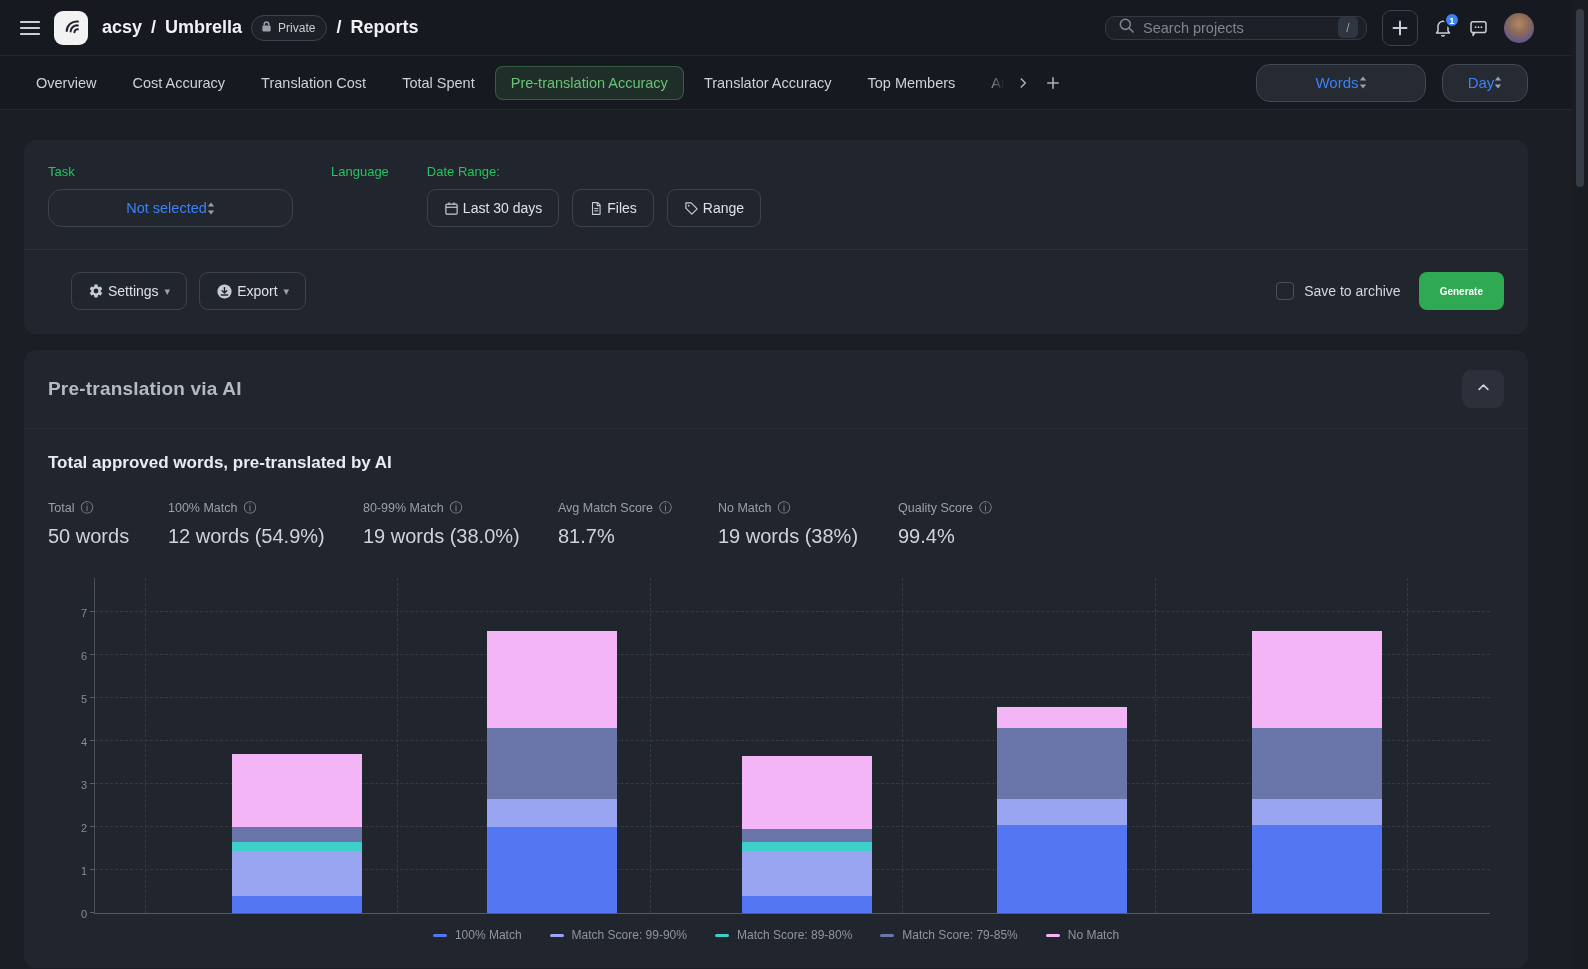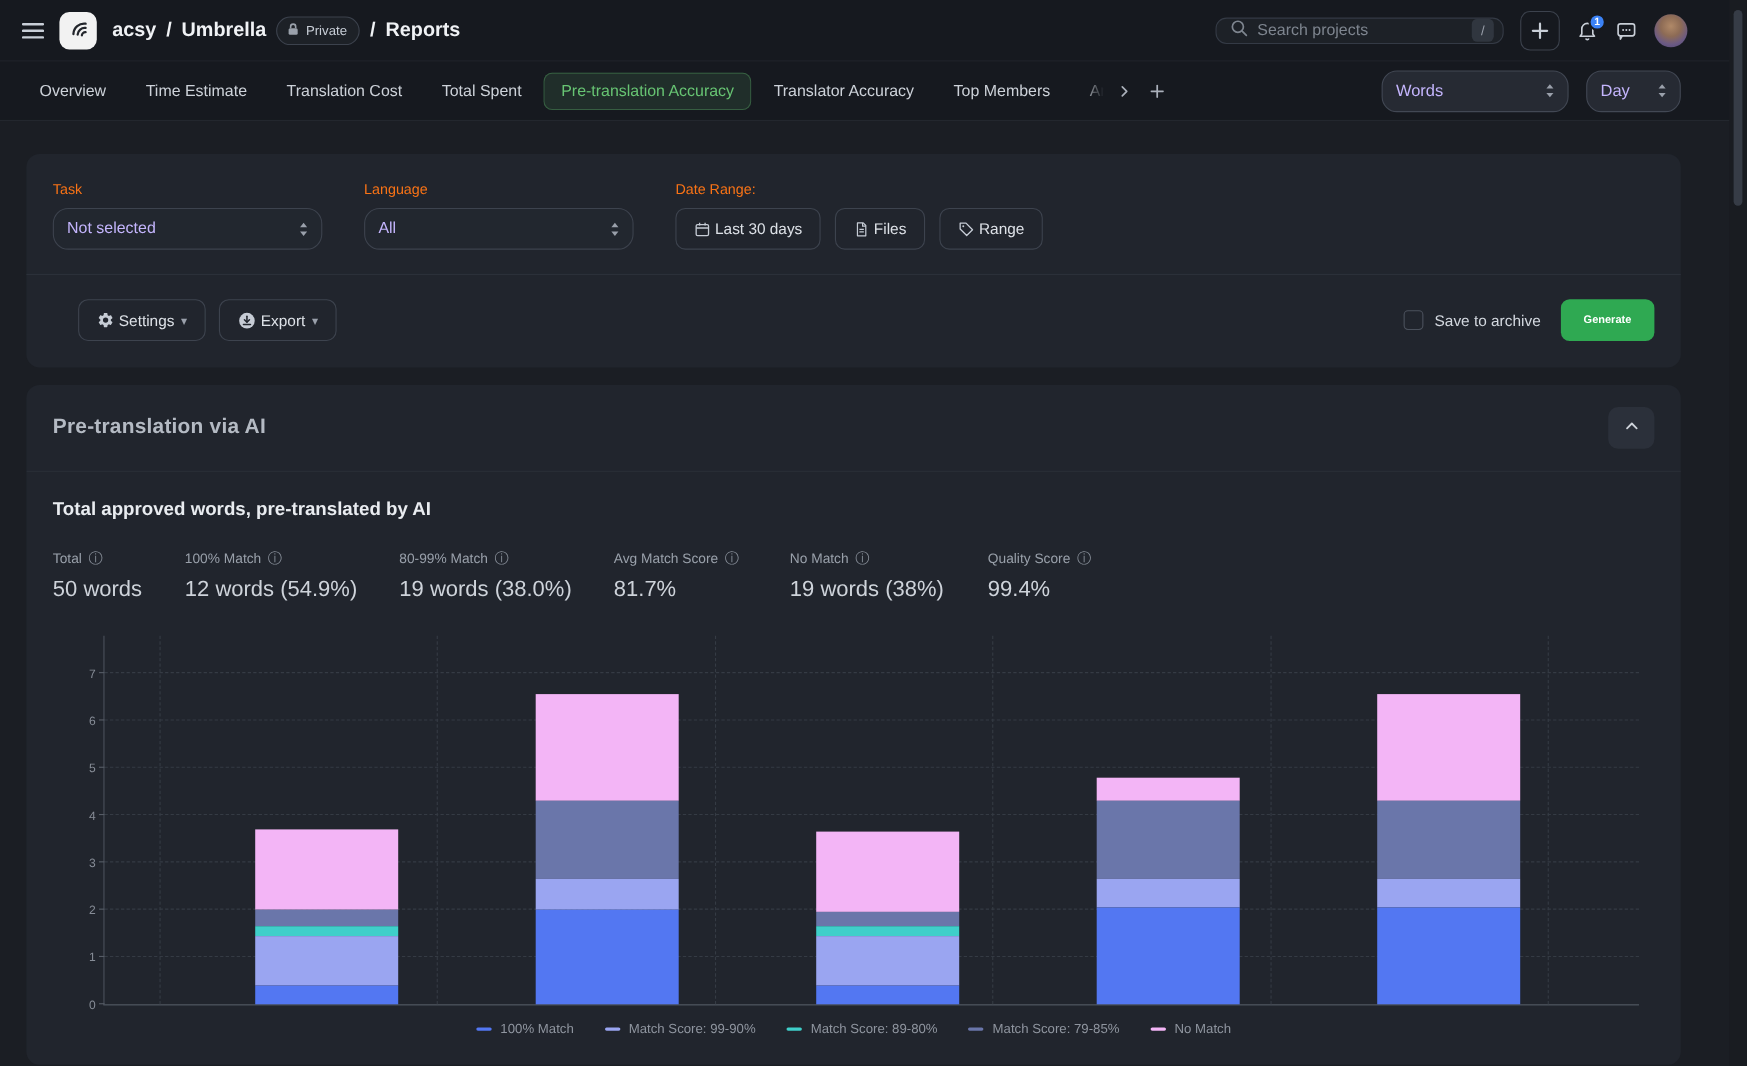--- a/index.html
+++ b/index.html
@@ -34,33 +34,33 @@
   
   .tabrow { height:54px; background:#16191f; border-bottom:1px solid #23272e;
             display:flex; align-items:center; gap:4px; padding:0 60px 0 20px; }
   .tab { border:none; background:transparent; color:#cdd2d9; font-size:14.5px; font-family:inherit;
          padding:9px 16px; border-radius:8px; cursor:pointer; white-space:nowrap; }
   .tab.active { color:#67c473; background:rgba(103,196,115,0.13); box-shadow:inset 0 0 0 1px rgba(103,196,115,0.32); }
   .tab.truncated { max-width:42px; overflow:hidden; -webkit-mask-image:linear-gradient(90deg,#000 30%,transparent 95%);
                    mask-image:linear-gradient(90deg,#000 30%,transparent 95%); padding-right:0; }
   .tab-icon-btn { border:none; background:transparent; color:#aab0ba; padding:6px; cursor:pointer; display:flex; align-items:center; }
   .tab-spacer { flex:1; }
-  .select { height:38px; border:1px solid #424854; background:#262a33; border-radius:14px; color:#c4b5fd;
-            font-size:15px; display:flex; align-items:center; justify-content:space-between; padding:0 12px; cursor:pointer; }
+  .select { height:38px; border:1px solid #424854; background:#262a33; border-radius:14px; color:#3b82f6;
+            font-size:15px; display:flex; align-items:center; justify-content:center; padding:0 12px; cursor:pointer; }
   .select .updown { color:#9aa0ab; display:flex; }
   .sel-words { width:170px; margin-right:12px; }
   .sel-day { width:86px; }
 
   
   main { padding:30px 60px 0 24px; }
   .card { background:#21252d; border-radius:12px; }
 
   .filter-card { padding:24px 24px; }
   .f-row1 { display:flex; gap:38px; }
-  .fgroup label { display:block; font-size:13px; color:#f97316; margin-bottom:10px; }
+  .fgroup label { display:block; font-size:13px; color:#22c55e; margin-bottom:10px; }
   .fselect { width:245px; height:38px; background:#22272f; border:1px solid #3d434e; font-size:14.5px; }
   .btnrow { display:flex; gap:13px; }
   .obtn { height:38px; border-radius:9px; border:1px solid #3d434e; background:transparent; color:#dde1e7;
           font-size:14px; font-family:inherit; padding:0 16px; display:flex; align-items:center; gap:4px; cursor:pointer; white-space:nowrap; }
   .obtn .ic { color:#c6ccd5; display:flex; }
   .caret { color:#9aa0ab; font-size:11px; margin-left:2px; }
   .f-divider { height:1px; background:#2b3039; margin:22px -24px; }
   .f-row2 { display:flex; align-items:center; justify-content:space-between;padding-left:23px; }
   .f-row2-left { display:flex; gap:12px; }
   .f-row2-right { display:flex; align-items:center; gap:18px; }
@@ -177,21 +177,21 @@
               <circle cx="15.5" cy="11" r="1.1"></circle>
             </g>
           </svg>
       </span>
       <span class="avatar"></span>
     </div>
   </header>
 
   <nav class="tabrow">
     <button class="tab">Overview</button>
-    <button class="tab">Time Estimate</button>
+    <button class="tab">Cost Accuracy</button>
     <button class="tab">Translation Cost</button>
     <button class="tab">Total Spent</button>
     <button class="tab active">Pre-translation Accuracy</button>
     <button class="tab">Translator Accuracy</button>
     <button class="tab">Top Members</button>
     <button class="tab truncated">Ar</button>
     <button class="tab-icon-btn">
       <svg width="14" height="14" viewBox="0 0 24 24" fill="none" stroke="currentColor" stroke-width="2.6" stroke-linecap="round" stroke-linejoin="round">
           <polyline points="9 5 16 12 9 19"></polyline>
         </svg>
@@ -234,29 +234,20 @@
             <span class="updown">
               <svg width="8" height="13" viewBox="0 0 8 13" fill="currentColor">
                   <path d="M4 0.5l3.2 4H0.8z"></path>
                   <path d="M4 12.5l-3.2-4h6.4z"></path>
                 </svg>
             </span>
           </div>
         </div>
         <div class="fgroup">
           <label>Language</label>
-          <div class="select fselect">
-            <span>All</span>
-            <span class="updown">
-              <svg width="8" height="13" viewBox="0 0 8 13" fill="currentColor">
-                  <path d="M4 0.5l3.2 4H0.8z"></path>
-                  <path d="M4 12.5l-3.2-4h6.4z"></path>
-                </svg>
-            </span>
-          </div>
         </div>
         <div class="fgroup">
           <label>Date Range:</label>
           <div class="btnrow">
             <button class="obtn">
               <span class="ic">
                 <svg width="15" height="15" viewBox="0 0 24 24" fill="none" stroke="currentColor" stroke-width="1.9">
                     <rect x="3" y="5" width="18" height="16" rx="2"></rect>
                     <line x1="3" y1="10" x2="21" y2="10"></line>
                     <line x1="8" y1="2.5" x2="8" y2="6.5"></line>

